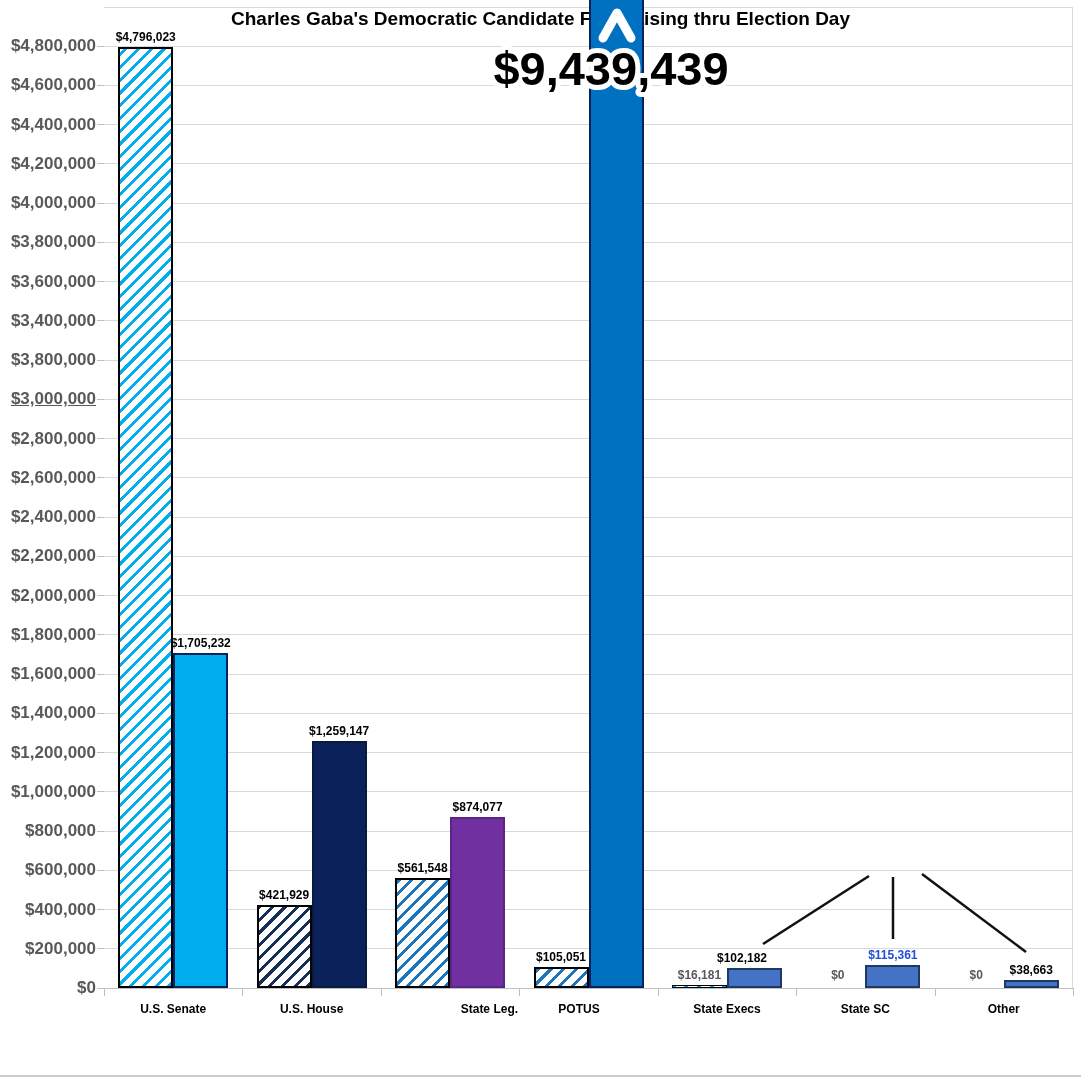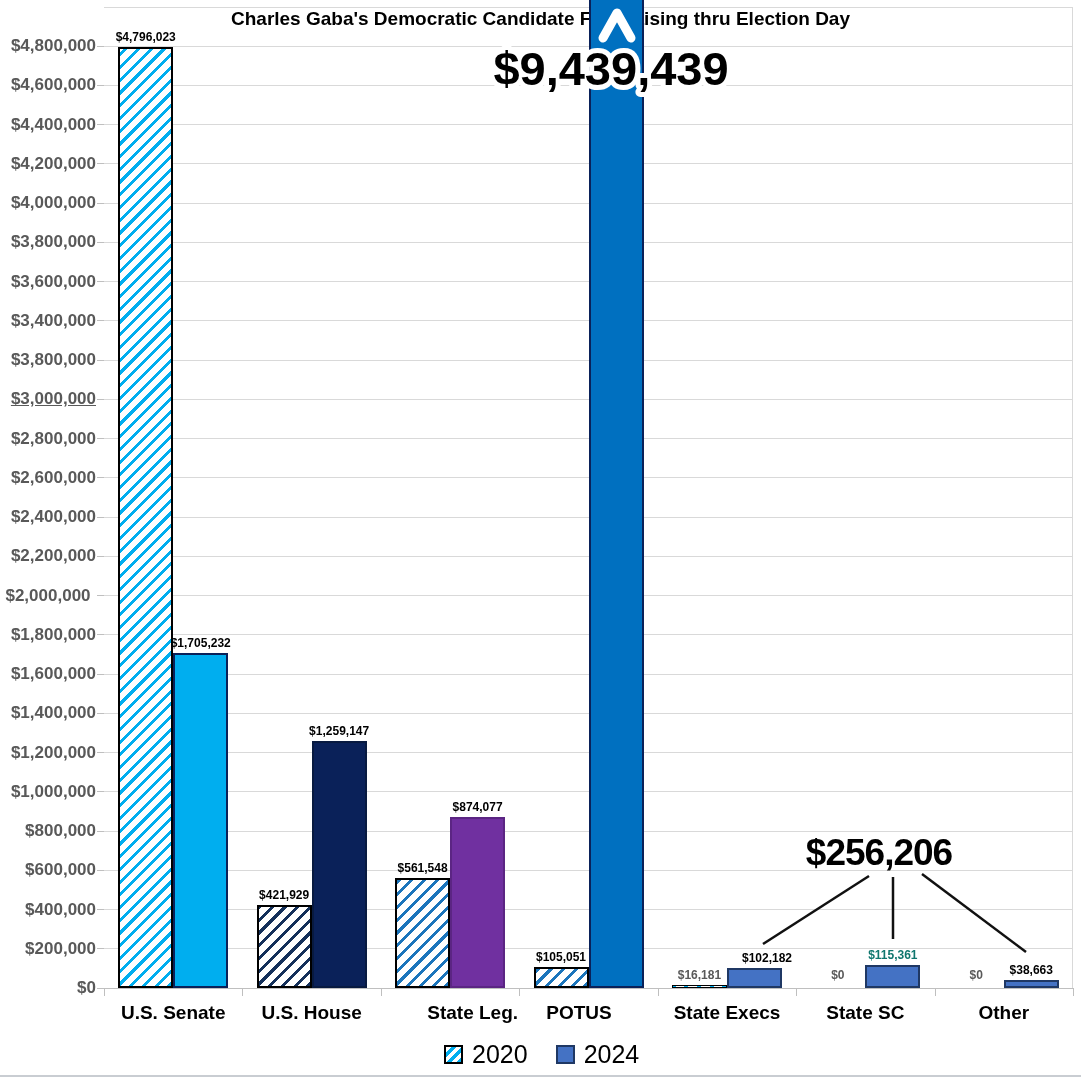--- a/index.html
+++ b/index.html
@@ -11,21 +11,21 @@
   #plot{position:absolute;inset:0;}
   .gridline{position:absolute;height:1px;z-index:0;}
   .ylabel{position:absolute;left:0;width:96px;text-align:right;height:20px;line-height:20px;
        font-size:17px;font-weight:bold;z-index:0;}
   .ytick{position:absolute;width:7px;height:1px;z-index:0;}
   .xtick{position:absolute;width:1px;height:8px;z-index:0;}
   .plot-border-right{position:absolute;width:1px;z-index:0;}
   .bar{position:absolute;box-sizing:border-box;z-index:2;}
   .bar-label{position:absolute;width:110px;text-align:center;font-size:12px;font-weight:bold;
        height:16px;line-height:16px;z-index:3;white-space:nowrap;}
-  .xlabel{position:absolute;width:136px;text-align:center;font-size:19px;font-weight:bold;
+  .xlabel{position:absolute;width:136px;text-align:center;font-size:12px;font-weight:bold;
        color:#000;top:1002px;z-index:2;white-space:nowrap;}
   .big-total{position:absolute;left:431px;top:34px;z-index:4;}
   .callout-total{position:absolute;left:768px;top:832px;width:222px;text-align:center;
        font-size:37px;font-weight:bold;color:#000;z-index:4;letter-spacing:-1px;}
   #annotation-lines{position:absolute;inset:0;z-index:3;pointer-events:none;}
   #overflow-chevron{position:absolute;left:596px;top:4px;z-index:4;}
   .legend{position:absolute;left:444px;top:1040px;display:flex;align-items:center;gap:28px;z-index:2;}
   .legend-item{display:flex;align-items:center;gap:9px;}
   .legend-label{font-size:25px;color:#000;}
   .swatch{width:19px;height:19px;box-sizing:border-box;display:inline-block;}
@@ -63,21 +63,21 @@
       <div class="gridline" style="left: 104px; top: 712.82px; width: 969px; background: rgb(217, 217, 217);"></div>
       <div class="ylabel" style="top: 703.32px; color: rgb(89, 89, 89);">$1,400,000</div>
       <div class="ytick" style="left: 97px; top: 712.82px; background: rgb(191, 191, 191);"></div>
       <div class="gridline" style="left: 104px; top: 673.58px; width: 969px; background: rgb(217, 217, 217);"></div>
       <div class="ylabel" style="top: 664.08px; color: rgb(89, 89, 89);">$1,600,000</div>
       <div class="ytick" style="left: 97px; top: 673.58px; background: rgb(191, 191, 191);"></div>
       <div class="gridline" style="left: 104px; top: 634.34px; width: 969px; background: rgb(217, 217, 217);"></div>
       <div class="ylabel" style="top: 624.84px; color: rgb(89, 89, 89);">$1,800,000</div>
       <div class="ytick" style="left: 97px; top: 634.34px; background: rgb(191, 191, 191);"></div>
       <div class="gridline" style="left: 104px; top: 595.1px; width: 969px; background: rgb(217, 217, 217);"></div>
-      <div class="ylabel" style="top: 585.6px; color: rgb(89, 89, 89); text-align: center;">$2,000,000</div>
+      <div class="ylabel" style="top: 585.6px; color: rgb(89, 89, 89);">$2,000,000</div>
       <div class="ytick" style="left: 97px; top: 595.1px; background: rgb(191, 191, 191);"></div>
       <div class="gridline" style="left: 104px; top: 555.86px; width: 969px; background: rgb(217, 217, 217);"></div>
       <div class="ylabel" style="top: 546.36px; color: rgb(89, 89, 89);">$2,200,000</div>
       <div class="ytick" style="left: 97px; top: 555.86px; background: rgb(191, 191, 191);"></div>
       <div class="gridline" style="left: 104px; top: 516.62px; width: 969px; background: rgb(217, 217, 217);"></div>
       <div class="ylabel" style="top: 507.12px; color: rgb(89, 89, 89);">$2,400,000</div>
       <div class="ytick" style="left: 97px; top: 516.62px; background: rgb(191, 191, 191);"></div>
       <div class="gridline" style="left: 104px; top: 477.38px; width: 969px; background: rgb(217, 217, 217);"></div>
       <div class="ylabel" style="top: 467.88px; color: rgb(89, 89, 89);">$2,600,000</div>
       <div class="ytick" style="left: 97px; top: 477.38px; background: rgb(191, 191, 191);"></div>
@@ -140,51 +140,40 @@
       <div class="bar" style="left: 450.071px; top: 816.506px; width: 55px; height: 171.494px; background: rgb(112, 48, 160); border: 2px solid rgb(91, 37, 131);"></div>
       <div class="bar-label" style="left: 422.571px; top: 798.506px; color: rgb(0, 0, 0);">$874,077</div>
       <div class="xlabel" style="left: 511px; text-align: center;">POTUS</div>
       <div class="bar" style="left: 533.5px; top: 967.389px; width: 55px; height: 20.611px; background: repeating-linear-gradient(-45deg, rgb(27, 117, 188) 0px, rgb(27, 117, 188) 3px, rgb(255, 255, 255) 3px, rgb(255, 255, 255) 9px); border: 2px solid rgb(0, 0, 0);"></div>
       <div class="bar-label" style="left: 506px; top: 949.389px; color: rgb(0, 0, 0);">$105,051</div>
       <div class="bar" style="left: 588.5px; top: -10px; width: 55px; height: 998px; background: rgb(0, 112, 192); border-top: none; border-right: 2px solid rgb(10, 33, 89); border-bottom: 2px solid rgb(10, 33, 89); border-left: 2px solid rgb(10, 33, 89); border-image: initial;"></div>
       <div class="xlabel" style="left: 659px;">State Execs</div>
       <div class="bar" style="left: 671.929px; top: 984.825px; width: 55px; height: 3.17471px; background: repeating-linear-gradient(-45deg, rgb(0, 174, 239) 0px, rgb(0, 174, 239) 3px, rgb(255, 255, 255) 3px, rgb(255, 255, 255) 9px); border: 1px solid rgb(0, 0, 0);"></div>
       <div class="bar-label" style="left: 644.429px; top: 966.825px; color: rgb(89, 89, 89);">$16,181</div>
       <div class="bar" style="left: 726.929px; top: 967.952px; width: 55px; height: 20.0481px; background: rgb(68, 114, 196); border: 2px solid rgb(31, 56, 100);"></div>
-      <div class="bar-label" style="left: 712px; top: 949.952px; color: rgb(0, 0, 0);">$102,182</div>
+      <div class="bar-label" style="left: 687px; top: 949.952px; color: rgb(0, 0, 0);">$102,182</div>
       <div class="xlabel" style="left: 797.357px;">State SC</div>
       <div class="bar-label" style="left: 782.857px; top: 967px; color: rgb(89, 89, 89);">$0</div>
       <div class="bar" style="left: 865.357px; top: 965.366px; width: 55px; height: 22.6338px; background: rgb(68, 114, 196); border: 2px solid rgb(31, 56, 100);"></div>
-      <div class="bar-label" style="left: 837.857px; top: 947.366px; color: #0f766e;">$115,361</div>
+      <div class="bar-label" style="left: 837.857px; top: 947.366px; color: #1d4ed8;">$115,361</div>
       <div class="xlabel" style="left: 935.786px;">Other</div>
       <div class="bar-label" style="left: 921.286px; top: 967px; color: rgb(89, 89, 89);">$0</div>
       <div class="bar" style="left: 1003.79px; top: 980.414px; width: 55px; height: 7.58568px; background: rgb(68, 114, 196); border: 2px solid rgb(31, 56, 100);"></div>
       <div class="bar-label" style="left: 976.286px; top: 962.414px; color: rgb(0, 0, 0);">$38,663</div>
     </div>
 
   <svg class="big-total" width="360" height="66">
     <text x="180" y="51" text-anchor="middle" font-family="Liberation Sans, sans-serif" font-size="47" font-weight="bold" fill="#000" stroke="#fff" stroke-width="10" paint-order="stroke" stroke-linejoin="round">$9,439,439</text>
   </svg>
 
   <svg id="overflow-chevron" width="44" height="42">
     <polyline points="7,34 21,9 35,34" fill="none" stroke="#fff" stroke-width="9" stroke-linecap="round" stroke-linejoin="round"></polyline>
   </svg>
 
-  <div class="callout-total">$256,206</div>
   <svg id="annotation-lines" width="1081" height="1081">
     <line x1="869" y1="876" x2="763" y2="944" stroke="#111" stroke-width="2.5"></line>
     <line x1="893" y1="877" x2="893" y2="939" stroke="#111" stroke-width="2.5"></line>
     <line x1="922" y1="874" x2="1026" y2="952" stroke="#111" stroke-width="2.5"></line>
   </svg>
 
-  <div class="legend">
-    <div class="legend-item">
-      <span class="swatch" id="swatch-2020" style="border: 2px solid rgb(0, 0, 0); background: repeating-linear-gradient(-45deg, rgb(0, 174, 239) 0px, rgb(0, 174, 239) 3px, rgb(255, 255, 255) 3px, rgb(255, 255, 255) 7px);"></span>
-      <span class="legend-label">2020</span>
-    </div>
-    <div class="legend-item">
-      <span class="swatch" id="swatch-2024" style="border: 2px solid rgb(31, 56, 100); background: rgb(68, 114, 196);"></span>
-      <span class="legend-label">2024</span>
-    </div>
-  </div>
 
   <div class="divider" style="background: rgb(201, 205, 210);"></div>
 </div>
 
 </body></html>

